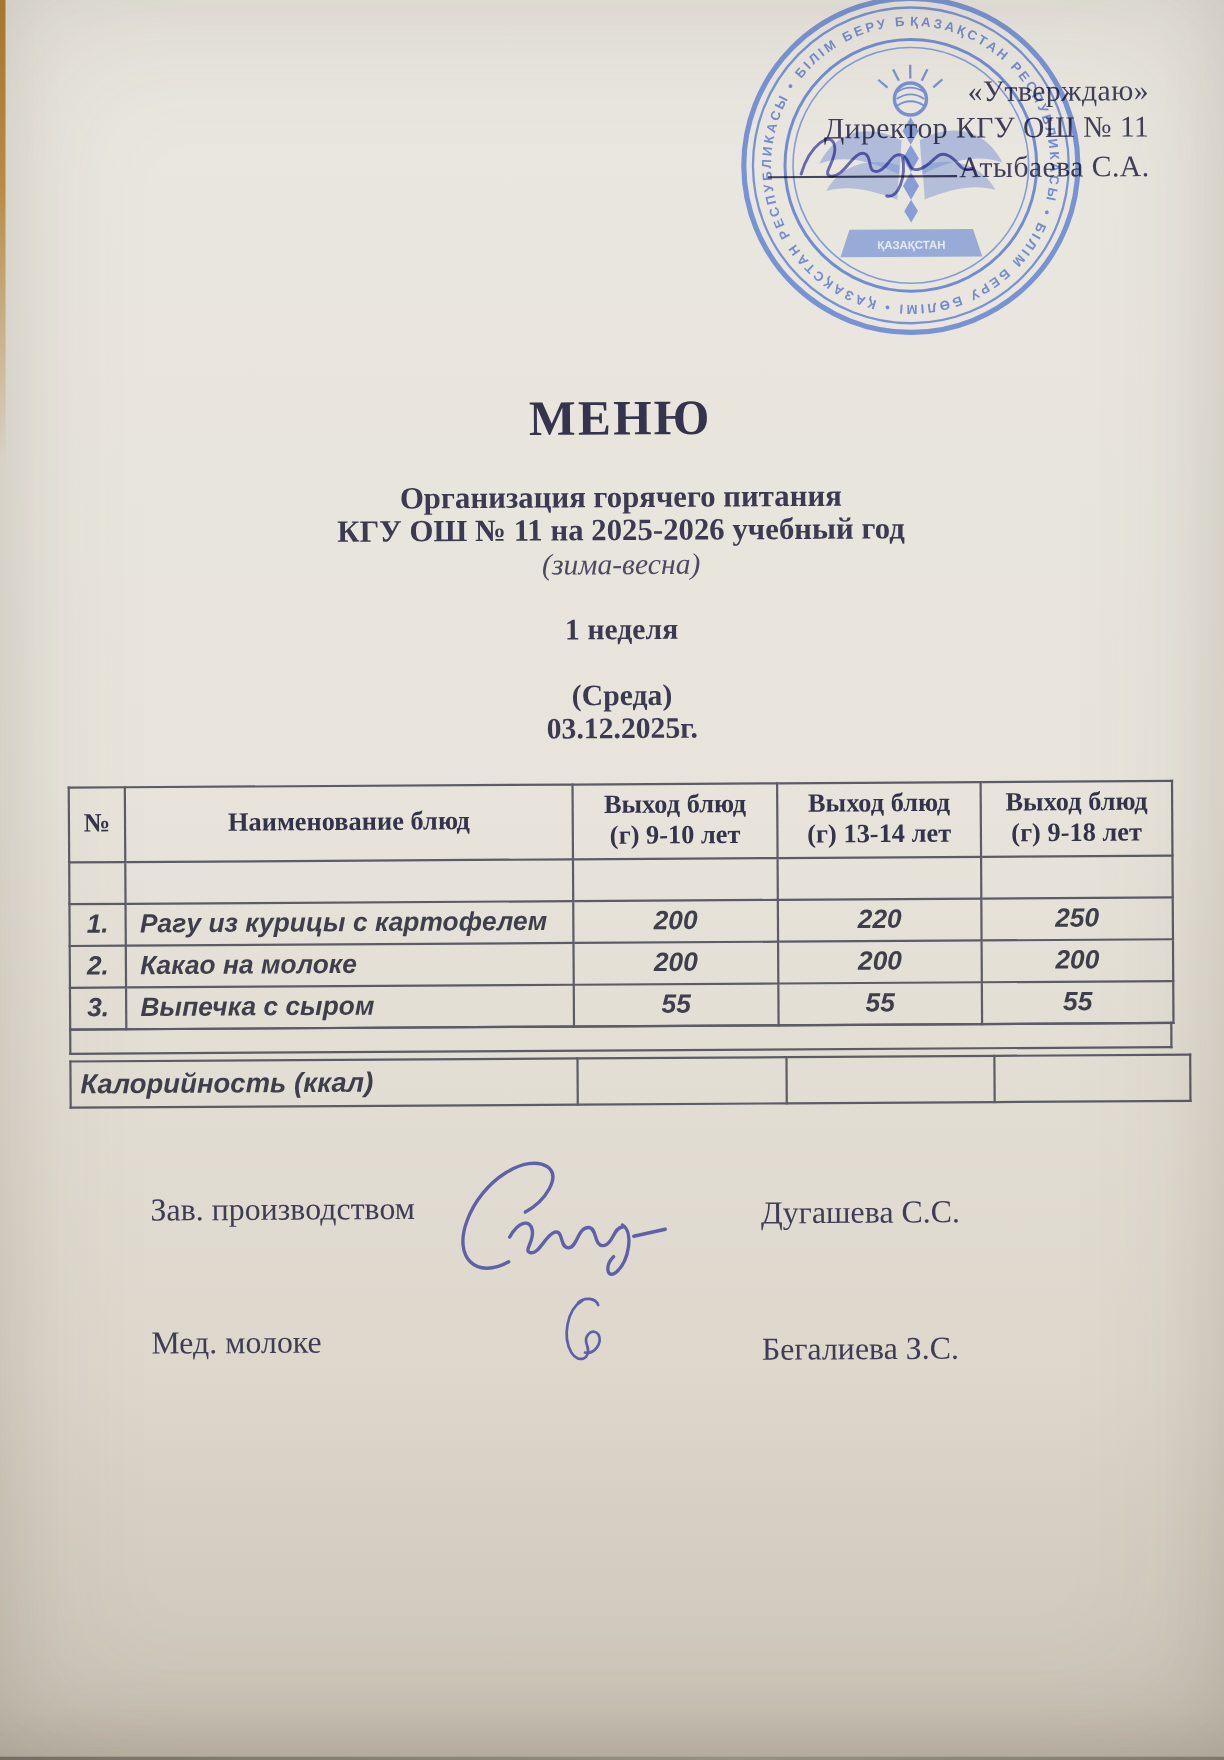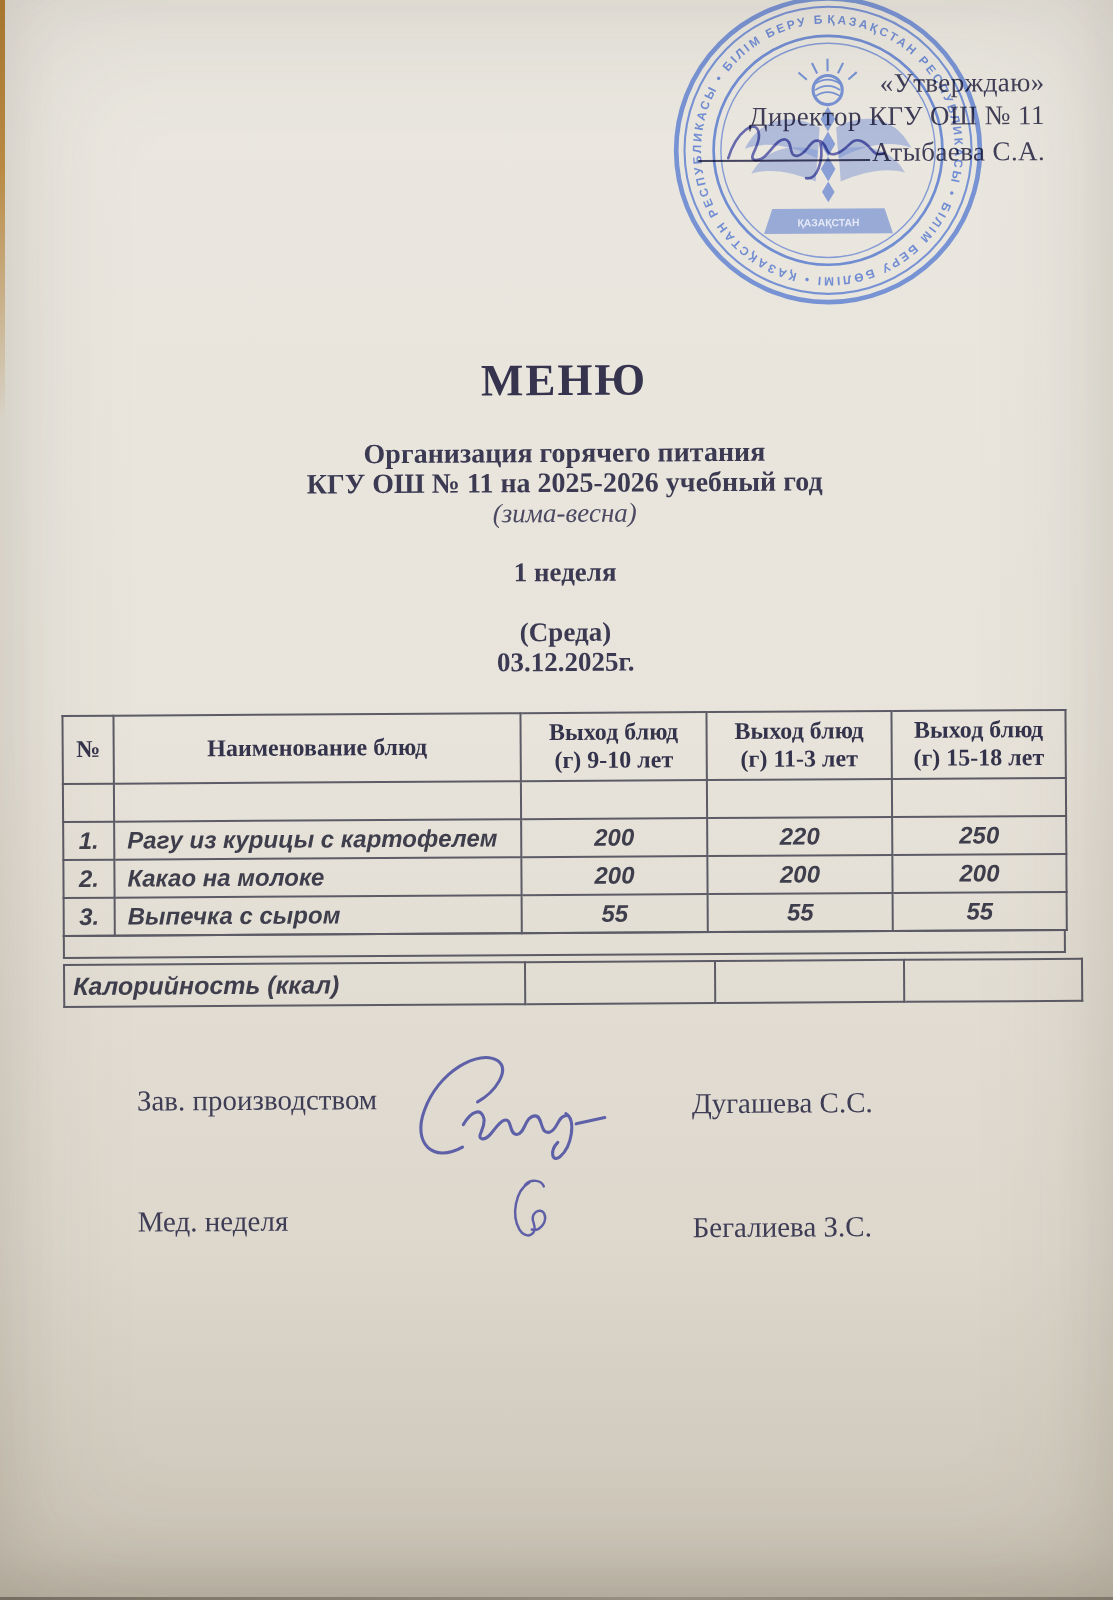--- a/index.html
+++ b/index.html
@@ -136,25 +136,25 @@
         <tbody>
             <tr>
           <th>№</th>
           <th>Наименование блюд</th>
           <th>
             <span class="hl">Выход блюд</span>
                 <span class="hl">(г) 9-10 лет</span>
           </th>
           <th>
             <span class="hl">Выход блюд</span>
-                <span class="hl">(г) 11-3 лет</span>
+                <span class="hl">(г) 13-14 лет</span>
           </th>
           <th>
             <span class="hl">Выход блюд</span>
-                <span class="hl">(г) 15-18 лет</span>
+                <span class="hl">(г) 9-18 лет</span>
           </th>
         </tr>
         <tr class="band">
           <td></td>
               <td></td>
               <td></td>
               <td></td>
               <td></td>
         </tr>
         <tr>
@@ -211,21 +211,21 @@
     <svg class="sig-svg sig-zav" viewBox="0 0 200 115">
       <g fill="none" stroke="#5053a4" stroke-width="3" stroke-linecap="round" opacity=".9">
         <path d="M55,98 C26,114 6,94 18,62 C32,24 72,2 90,14 C102,23 88,44 70,54"></path>
         <path d="M56,76 C64,62 74,60 76,70 C78,80 68,88 74,90 C82,92 88,74 96,72 C104,70 100,86 108,86 C116,86 116,68 126,68 C134,68 130,86 140,84 C148,82 148,68 156,68"></path>
         <path d="M156,66 C166,72 162,98 150,108 C142,114 140,102 148,94"></path>
         <path d="M166,76 L194,70"></path>
       </g>
     </svg>
     <div class="signer signer1">Дугашева С.С.</div>
 
-    <div class="role role2">Мед. неделя</div>
+    <div class="role role2">Мед. молоке</div>
     <svg class="sig-svg sig-med" viewBox="0 0 60 80">
       <g fill="none" stroke="#5053a4" stroke-width="2.4" stroke-linecap="round" opacity=".9">
         <path d="M34,10 C20,18 16,42 24,56 C30,66 42,62 38,50 C34,40 44,34 48,40 C52,48 44,58 36,56"></path>
         <path d="M30,12 C36,6 46,8 48,14"></path>
       </g>
     </svg>
     <div class="signer signer2">Бегалиева З.С.</div>
 
   </div>
 

